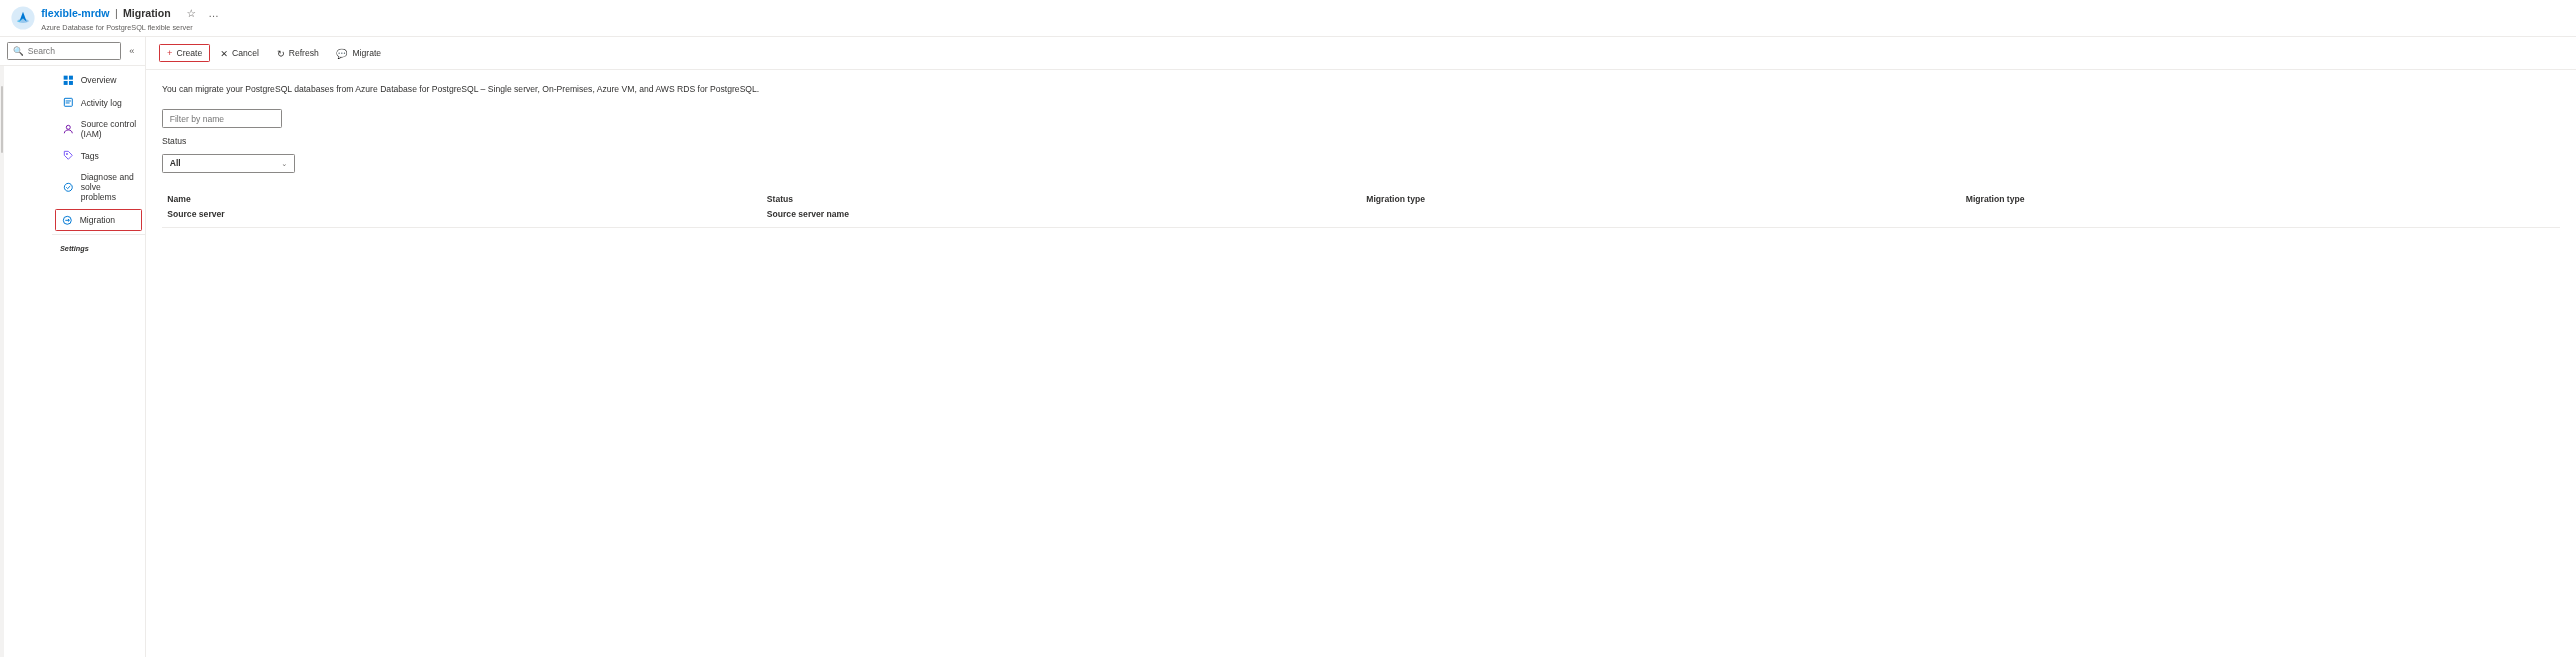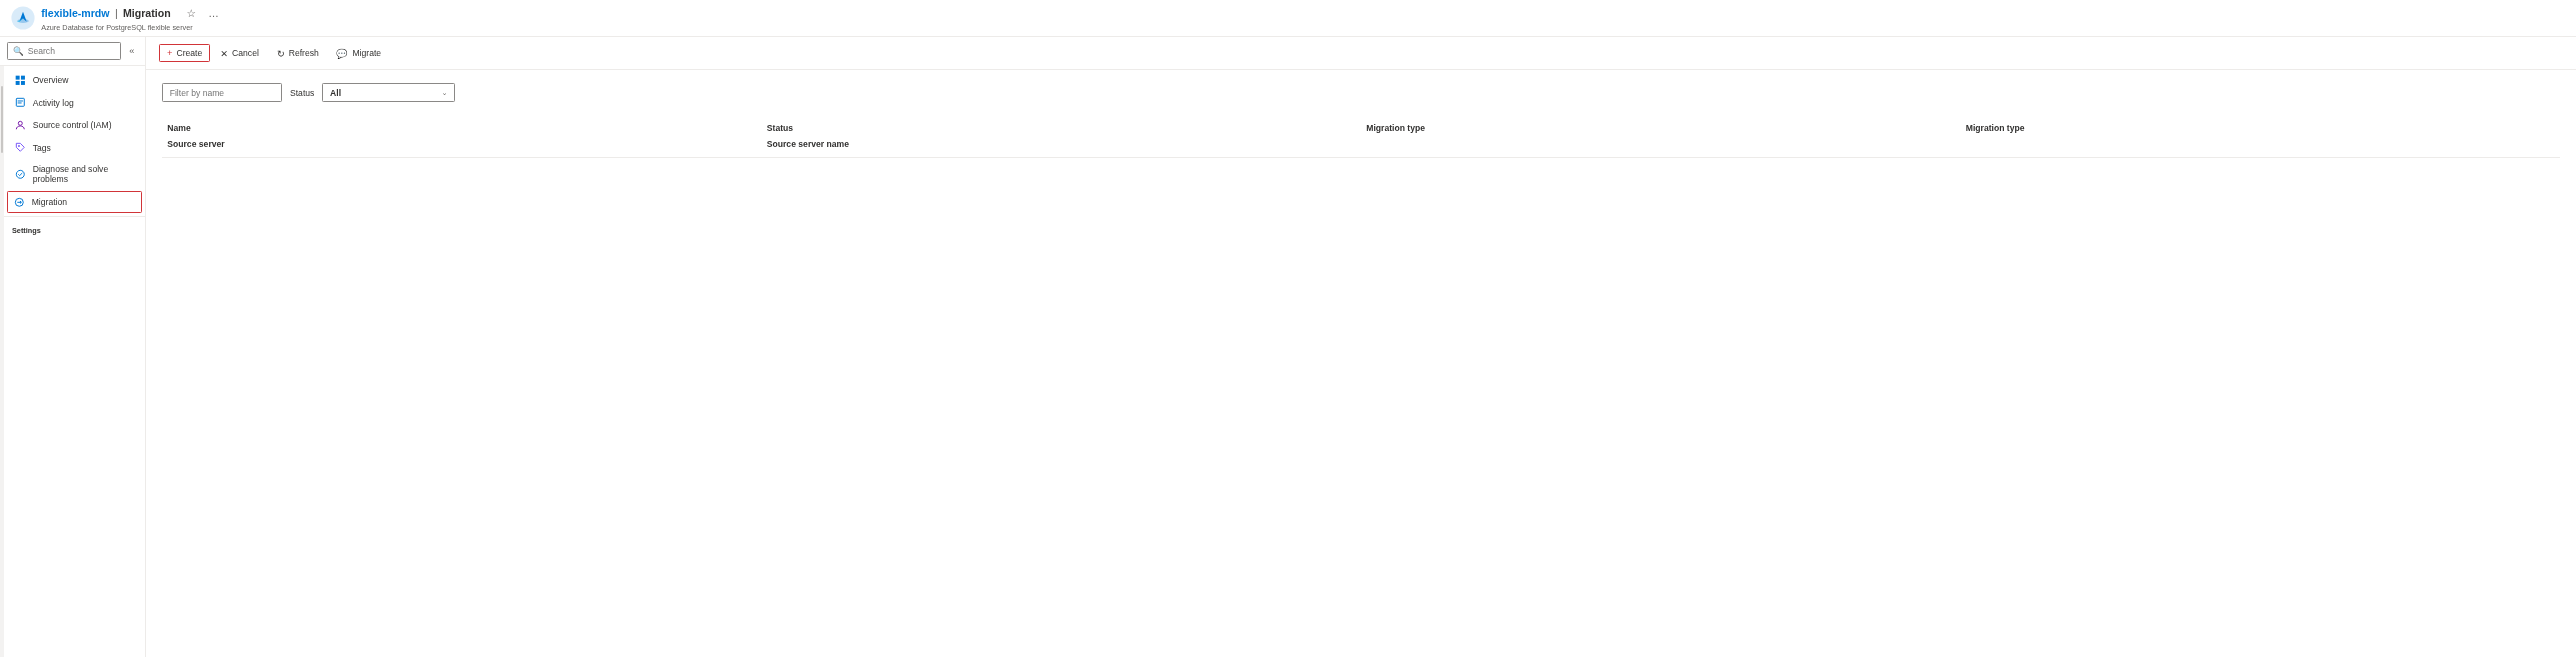--- a/index.html
+++ b/index.html
@@ -22,42 +22,42 @@
     
     .sidebar { width: 146px; border-right: 0.7px solid #edebe9; background: #fff; display: flex; flex-direction: column; overflow-y: auto; flex-shrink: 0; }
     .sidebar-search-box { display: flex; align-items: center; border: 0.7px solid #8a8886; border-radius: 1.3px; padding: 2.7px 5.3px; gap: 4px; background: #fff; }
     .sidebar-search-box input { border: none; outline: none; font-size: 8.6px; color: #323130; width: 100%; background: transparent; }
     .sidebar-search-icon { color: #605e5c; font-size: 8.6px; }
     .sidebar-collapse { display: flex; align-items: center; justify-content: flex-end; padding: 2.7px 5.3px; cursor: pointer; color: #605e5c; font-size: 9.3px; }
     .sidebar-nav { flex: 1; padding: 2.7px 0; }
     .nav-item { display: flex; align-items: center; padding: 5.3px 8px; cursor: pointer; gap: 6.7px; font-size: 8.6px; color: #323130; border-left: 2px solid transparent; }
     .nav-item.highlighted { border: 1px solid #d13438; background: #fff; border-radius: 1.3px; margin: 1.3px 2.7px; padding: 4px 5.3px; }
     .nav-item .nav-icon { width: 12px; height: 12px; display: flex; align-items: center; justify-content: center; flex-shrink: 0; }
-    .sidebar-section-label { padding: 6.7px 8px 2.7px 8px; font-size: 7.3px; font-weight: 600; color: #323130; text-transform: none; }
+    .sidebar-section-label { padding: 6.7px 8px 2.7px 8px; font-size: 7.3px; font-weight: 600; color: #323130; text-transform: none; font-style: italic; }
     .sidebar-divider { height: 0.7px; background: #edebe9; margin: 2.7px 0; }
     .sidebar-content { flex: 1; overflow-y: auto; }
     .sidebar-content::-webkit-scrollbar { display: none; }
 
     
     .content { flex: 1; display: flex; flex-direction: column; overflow: hidden; background: #fff; }
 
     
     .toolbar { display: flex; align-items: center; padding: 6.7px 13.3px; border-bottom: 0.7px solid #edebe9; gap: 2.7px; height: 33px; }
     .toolbar-btn { display: flex; align-items: center; gap: 4px; padding: 3.3px 6.7px; font-size: 8.6px; color: #323130; background: none; border: 0.7px solid transparent; cursor: pointer; border-radius: 1.3px; }
     .toolbar-btn.create-btn { border: 1px solid #d13438; color: #323130; border-radius: 1.3px; }
     .toolbar-btn .btn-icon { font-size: 9.3px; color: #323130; }
     .toolbar-btn.create-btn .btn-icon { color: #d13438; }
 
     
     .page-content { flex: 1; padding: 13.3px 16px; overflow-y: auto; }
     .page-heading { font-size: 9.3px; font-weight: 600; margin-bottom: 6.7px; }
     .page-description { font-size: 8.6px; color: #323130; margin-bottom: 13.3px; line-height: 1.5; }
 
     
-    .filters-row { display: flex; align-items: center; gap: 8px; margin-bottom: 13.3px; }
+    .filters-row { display: flex; align-items: flex-start; gap: 8px; margin-bottom: 13.3px; flex-direction: column; }
     .filter-input { border: 0.7px solid #8a8886; border-radius: 1.3px; padding: 3.3px 6.7px; font-size: 8.6px; color: #a19f9d; width: 120px; }
     .filter-label { font-size: 8.6px; color: #323130; }
     .filter-select { display: flex; align-items: center; border: 0.7px solid #8a8886; border-radius: 1.3px; padding: 3.3px 6.7px; font-size: 8.6px; color: #323130; width: 133px; justify-content: space-between; cursor: pointer; }
     .filter-select-text { flex: 1; font-weight: bold; }
     .filter-select-arrow { color: #605e5c; font-size: 7.3px; }
 
     
     .table-container { width: 100%; }
     .table-header-row { display: grid; grid-template-columns: 1fr 1fr 1fr 1fr; border-bottom: 0.7px solid #edebe9; padding: 5.3px 0; }
     .table-header-cell { font-size: 8.6px; font-weight: 600; color: #323130; padding: 2.7px 5.3px; }
@@ -100,21 +100,21 @@
         </div>
         <div class="sidebar-collapse">
           <span>«</span>
         </div>
       </div>
 
       <div style="display:flex; flex:1; overflow:hidden;">
         <div style="width:4px; flex-shrink:0; background:#f3f2f1; position:relative;">
           <div style="width:2.7px; height:67px; background:#c8c6c4; border-radius:1.3px; position:absolute; top:20px; left:0.7px;"></div>
         </div>
-        <div class="sidebar-content" style="flex:1; overflow-y:auto;">
+        <div class="sidebar-content" style="flex:1; overflow-y:auto;padding-left:48px;">
           <div class="sidebar-nav">
 
             <div class="nav-item">
               <div class="nav-icon">
                 <svg width="10.6" height="10.6" viewBox="0 0 16 16">
                     <rect x="1" y="1" width="6" height="6" fill="#0078d4"></rect>
                     <rect x="9" y="1" width="6" height="6" fill="#0078d4"></rect>
                     <rect x="1" y="9" width="6" height="6" fill="#0078d4"></rect>
                     <rect x="9" y="9" width="6" height="6" fill="#0078d4"></rect>
                   </svg>
@@ -200,20 +200,21 @@
         <span>Refresh</span>
       </button>
 
       <button class="toolbar-btn">
         <span class="btn-icon">💬</span>
         <span>Migrate</span>
       </button>
     </div>
 
     <div class="page-content">
+      <div class="page-description">You can migrate your PostgreSQL databases from Azure Database for PostgreSQL – Single server, On-Premises, Azure VM, and AWS RDS for PostgreSQL.</div>
 
       <div class="filters-row">
         <input class="filter-input" type="text" placeholder="Filter by name" style="">
         <span class="filter-label">Status</span>
         <div class="filter-select">
           <span class="filter-select-text">All</span>
           <span class="filter-select-arrow">⌄</span>
         </div>
       </div>
 

